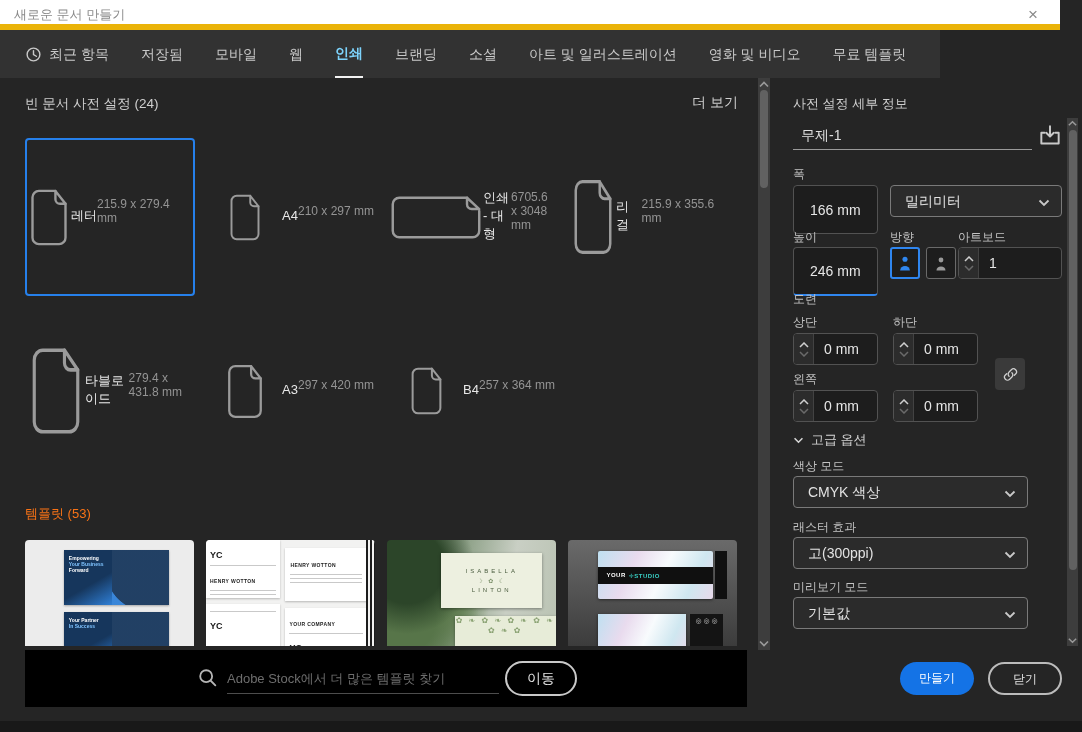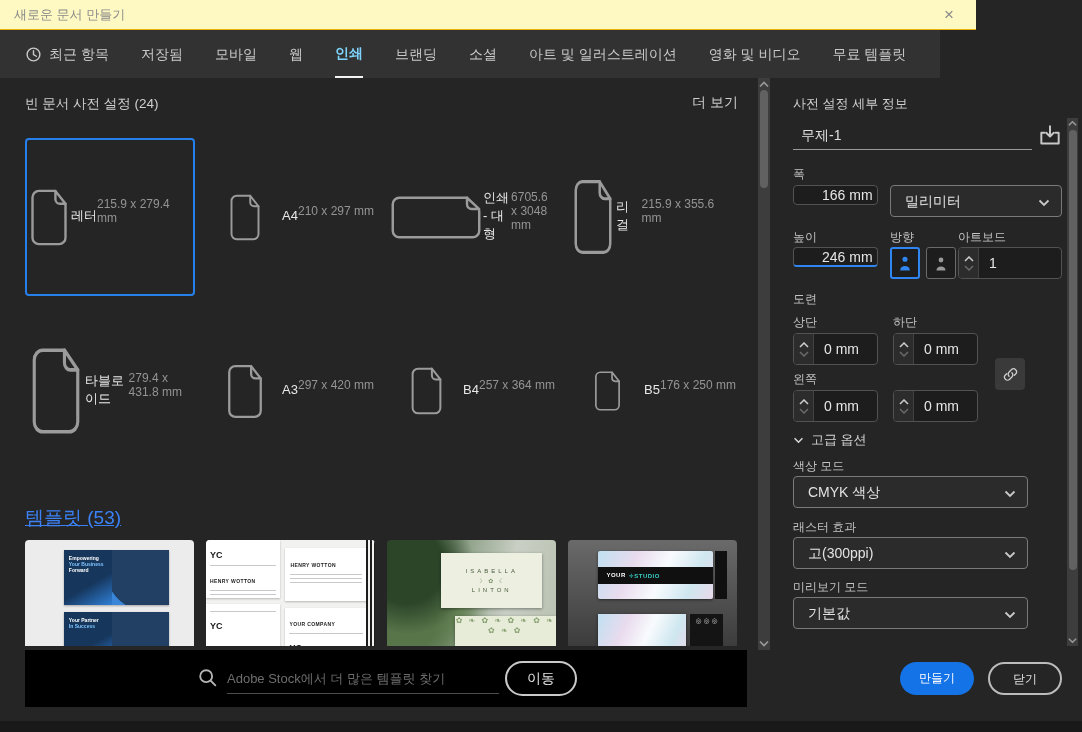--- a/index.html
+++ b/index.html
@@ -1,21 +1,21 @@
 <!DOCTYPE html>
 <html><head>
 <meta charset="utf-8">
 <style>
   * { margin:0; padding:0; box-sizing:border-box; }
   html,body { background:#111; }
   body { font-family:"Liberation Sans","DejaVu Sans",sans-serif; }
   #root { position:relative; width:1082px; height:732px; background:#252525; overflow:hidden; }
 
   
-  .titlebar { position:absolute; left:0; top:0; width:976px; height:30px; background:#fef9c3; border-bottom:1px solid #eab308; }
+  .titlebar { position:absolute; left:0; top:0; width:1060px; height:30px; background:#ffffff; border-bottom:6px solid #eab308; }
   .titlebar .t { position:absolute; left:14px; top:0; line-height:30px; font-size:13px; color:#8a8a8a; }
   .titlebar .x { position:absolute; right:12px; top:0; width:30px; line-height:30px; text-align:center; font-size:17px; color:#8a8a8a; cursor:pointer; }
 
   
   .tabbar { position:absolute; left:0; top:30px; width:940px; height:48px; background:#323232; display:flex; align-items:stretch; padding-left:25px; gap:32px; }
   .tab { display:inline-flex; align-items:center; gap:7px; font-size:14px; color:#c9c9c9; line-height:48px; height:48px; cursor:pointer; white-space:nowrap; }
   .tab.active { color:#7dd3fc; font-weight:bold; border-bottom:2px solid #f2f2f2; }
   .tab svg { flex:0 0 auto; }
 
   
@@ -24,21 +24,21 @@
   .more-link { position:absolute; right:20px; top:16px; font-size:14px; color:#cfcfcf; cursor:pointer; }
 
   .cards { position:absolute; left:25px; top:60px; display:grid; grid-template-columns:repeat(4,170px); grid-template-rows:158px 150px; column-gap:11px; row-gap:20px; }
   .card { display:flex; flex-direction:row; align-items:center; border:2px solid transparent; border-radius:4px; cursor:pointer; }
   .card.selected { border-color:#2680eb; }
   .card .icon-area { flex:1; display:flex; align-items:center; justify-content:center; width:100%; }
   .card .nm { font-size:13px; color:#e8e8e8; margin-bottom:3px; }
   .card .sz { font-size:12px; color:#949494; margin-bottom:13px; }
   .doc { stroke:#9b9b9b; stroke-width:2.6; fill:none; stroke-linejoin:round; stroke-linecap:round; }
 
-  .tpl-title { position:absolute; left:25px; top:427px; font-size:19px; color:#3b82f6;text-decoration:underline; }
+  .tpl-title { position:absolute; left:25px; top:427px; font-size:13px; color:#f97316; }
   .thumbs { position:absolute; left:25px; top:462px; display:grid; grid-template-columns:repeat(4,169px); column-gap:12px; }
   .thumb { position:relative; width:169px; height:106px; border-radius:4px 4px 0 0; overflow:hidden; cursor:pointer; }
 
   
   .th1 { background:#ececec; }
   .th1 .fly { position:absolute; left:23%; width:62%; background:#fff; box-shadow:0 1px 2px rgba(0,0,0,.3); overflow:hidden; }
   .th1 .fa { top:9%; height:52%; }
   .th1 .fb { top:68%; height:50%; }
   .th1 .wave { position:absolute; right:-18%; top:-35%; width:90%; height:170%; border-radius:50%; background:radial-gradient(circle at 60% 40%, #16365c 55%, #2f7fd6 56%, #2f7fd6 68%, #9ec6ea 69%); opacity:.95; }
   .th1 .band { position:absolute; left:0; top:0; width:46%; height:100%; background:linear-gradient(150deg,#16365c 60%, #2f7fd6 100%); }
@@ -88,21 +88,21 @@
   .scroll .thumb-bar { position:absolute; left:2px; width:8px; background:#616161; border-radius:4px; }
   .lscroll { left:758px; top:78px; width:12px; height:572px; }
   .rscroll { left:1067px; top:118px; width:11px; height:528px; }
 
   
   .panel { position:absolute; left:770px; top:78px; width:312px; height:654px; background:#252525; }
   .p-title { position:absolute; left:23px; top:17px; font-size:13px; color:#cfcfcf; }
   .doc-name { position:absolute; left:23px; top:44px; width:239px; height:28px; background:transparent; border:none; border-bottom:1px solid #9a9a9a; color:#e0e0e0; font-size:14px; padding-left:8px; outline:none; font-family:inherit; }
   .save-btn { position:absolute; left:267px; top:45px; width:26px; height:26px; cursor:pointer; }
   .lbl { position:absolute; font-size:12px; color:#c4c4c4; }
-  .inp { position:absolute; height:20px; background:#1d1d1d; border:1px solid #525252; border-radius:4px; color:#e6e6e6; font-size:14px; padding-left:28px; outline:none; font-family:inherit; }
+  .inp { position:absolute; height:49px; background:#1d1d1d; border:1px solid #525252; border-radius:4px; color:#e6e6e6; font-size:14px; padding-left:16px; outline:none; font-family:inherit; }
   .inp.blue { border-bottom:2px solid #2f86f0; }
   .sel { position:absolute; height:32px; background:#2b2b2b; border:1px solid #7a7a7a; border-radius:4px; color:#e2e2e2; font-size:14px; line-height:30px; padding-left:14px; cursor:pointer; }
   .sel .chev-dd { position:absolute; right:11px; top:13px; }
 
   .stepper { position:absolute; height:32px; background:#1d1d1d; border:1px solid #525252; border-radius:4px; display:flex; }
   .stepper .arrows { width:20px; background:#2c2c2c; border-right:1px solid #424242; border-radius:3px 0 0 3px; display:flex; flex-direction:column; align-items:center; justify-content:center; gap:3px; cursor:pointer; }
   .stepper input { flex:1; width:100%; background:transparent; border:none; color:#e6e6e6; font-size:14px; padding-left:10px; outline:none; font-family:inherit; }
 
   .orient { position:absolute; width:30px; height:32px; border-radius:3px; display:flex; align-items:center; justify-content:center; cursor:pointer; }
   .orient.portrait { border:2px solid #2f86f0; background:#1d1d1d; }
@@ -232,30 +232,20 @@
       </div>
       <div class="card">
         <div class="icon-area">
             <svg class="doc" width="37" height="52" viewBox="0 0 48 64">
               <path d="M31 3 H13 A7 7 0 0 0 6 10 V54 A7 7 0 0 0 13 61 H35 A7 7 0 0 0 42 54 V17"></path>
               <path d="M31 3 V12 A5 5 0 0 0 36 17 H42 Z"></path>
             </svg>
           </div>
         <div class="nm">B4</div>
         <div class="sz">257 x 364 mm</div>
-      </div>
-      <div class="card">
-        <div class="icon-area">
-            <svg class="doc" width="31" height="44" viewBox="0 0 48 64">
-              <path d="M31 3 H13 A7 7 0 0 0 6 10 V54 A7 7 0 0 0 13 61 H35 A7 7 0 0 0 42 54 V17"></path>
-              <path d="M31 3 V12 A5 5 0 0 0 36 17 H42 Z"></path>
-            </svg>
-          </div>
-        <div class="nm">B5</div>
-        <div class="sz">176 x 250 mm</div>
       </div>
     </div>
 
     <div class="tpl-title">템플릿  (53)</div>
 
     <div class="thumbs">
       <div class="thumb th1">
         <div class="fly fa">
           <div class="wave"></div>
           <div class="band"></div>

